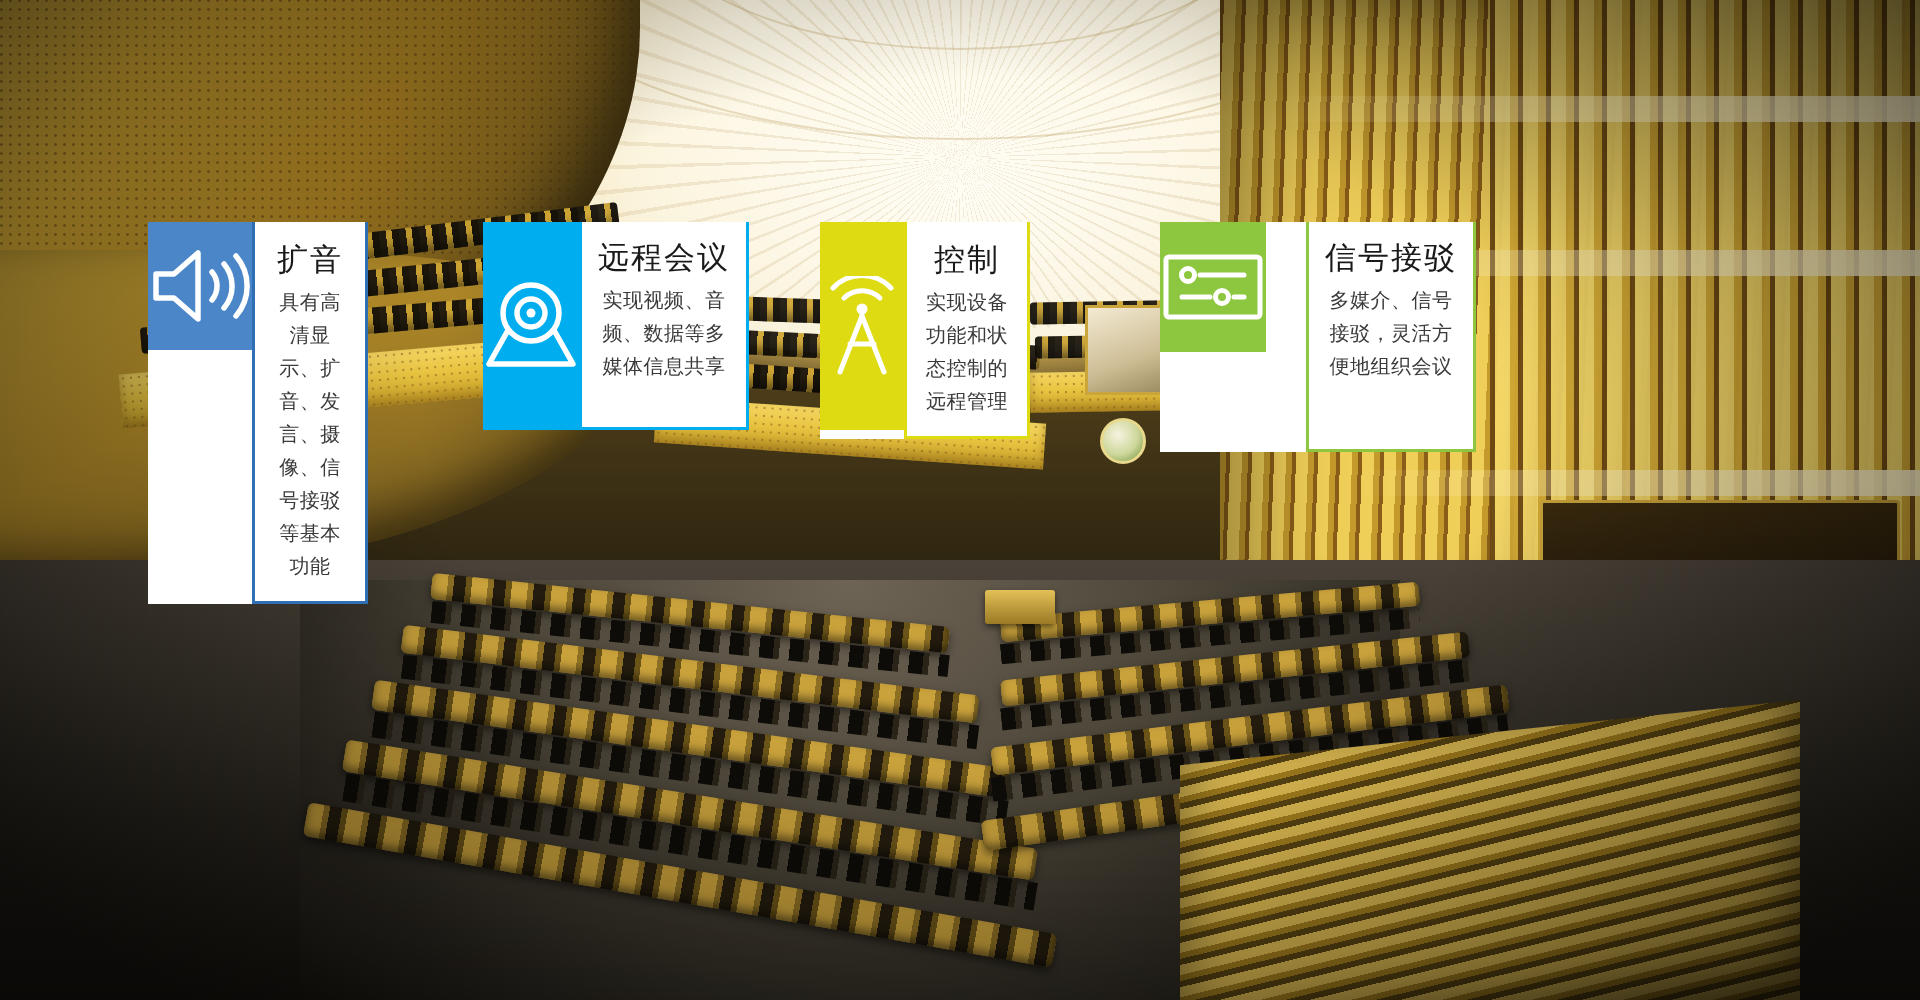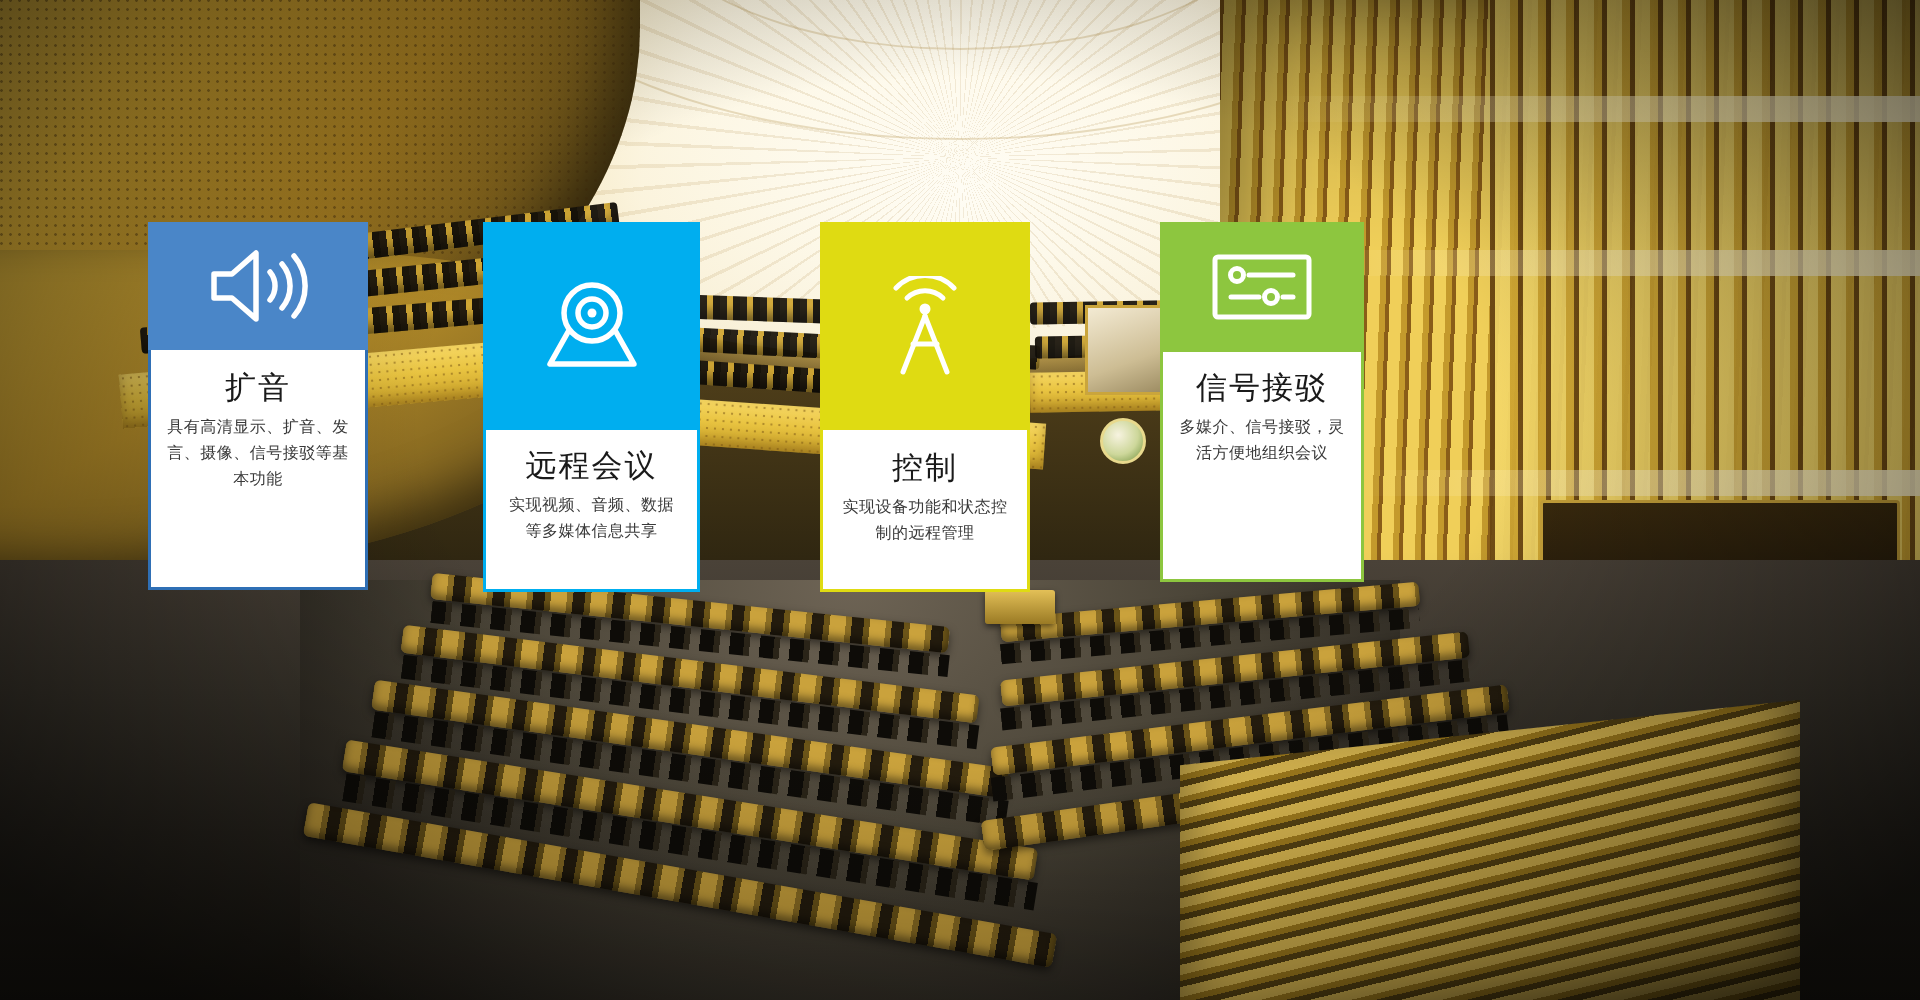--- a/index.html
+++ b/index.html
@@ -190,59 +190,59 @@
     position:absolute; inset:0;
     background:radial-gradient(ellipse 1200px 760px at 50% 42%, rgba(0,0,0,0) 45%, rgba(0,0,0,.35) 78%, rgba(0,0,0,.62) 100%);
   }
 
   
   .cards {
     position:absolute; left:0; top:0; width:1920px; height:1000px;
   }
   .card {
     position:absolute;
-    display:flex; flex-direction:column;
+    display:flex; flex-direction:row;
     background:#ffffff;
   }
   .card-head {
     display:flex; align-items:center; justify-content:center;
   }
   .card-head svg { display:block; }
   .card-body {
     background:#fff;
     flex:1;
     padding:14px 16px 18px;
     text-align:center;
     border-left:3px solid transparent;
     border-right:3px solid transparent;
     border-bottom:3px solid transparent;
   }
   .card-title {
     font-size:31px; line-height:1.15; color:#1a1a1a; letter-spacing:2px;
     font-weight:400; margin-bottom:8px; white-space:nowrap;
   }
   .card-desc {
-    font-size:16px; line-height:1.65; color:#3a3a3a; letter-spacing:0.5px;
+    font-size:20px; line-height:1.65; color:#3a3a3a; letter-spacing:0.5px;
     font-weight:400;
   }
 
   
   #card-1 { left:148px; top:222px; width:220px; }
   #card-1 .card-head { height:128px; background:#4a86c8; }
   #card-1 .card-body { border-color:#2f6fb5; min-height:240px; padding-top:20px; }
 
   #card-2 { left:483px; top:222px; width:217px; }
   #card-2 .card-head { height:208px; background:#00aeef; }
   #card-2 .card-body { border-color:#00aeef; min-height:162px; padding-top:18px; }
 
   #card-3 { left:820px; top:222px; width:210px; }
   #card-3 .card-head { height:208px; background:#dfdb12; }
   #card-3 .card-body { border-color:#dfdb12; min-height:162px; padding-top:20px; }
 
-  #card-4 { left:1160px; top:222px; width:204px; }
+  #card-4 { left:1160px; top:222px; width:204px;gap:40px; }
   #card-4 .card-head { height:130px; background:#8dc63f; }
   #card-4 .card-body { border-color:#8dc63f; min-height:230px; padding-top:18px; }
 </style>
 </head>
 <body>
 
 <div id="stage">
 
   <div class="bg-layer bg-base"></div>
   <div class="dome"></div>

